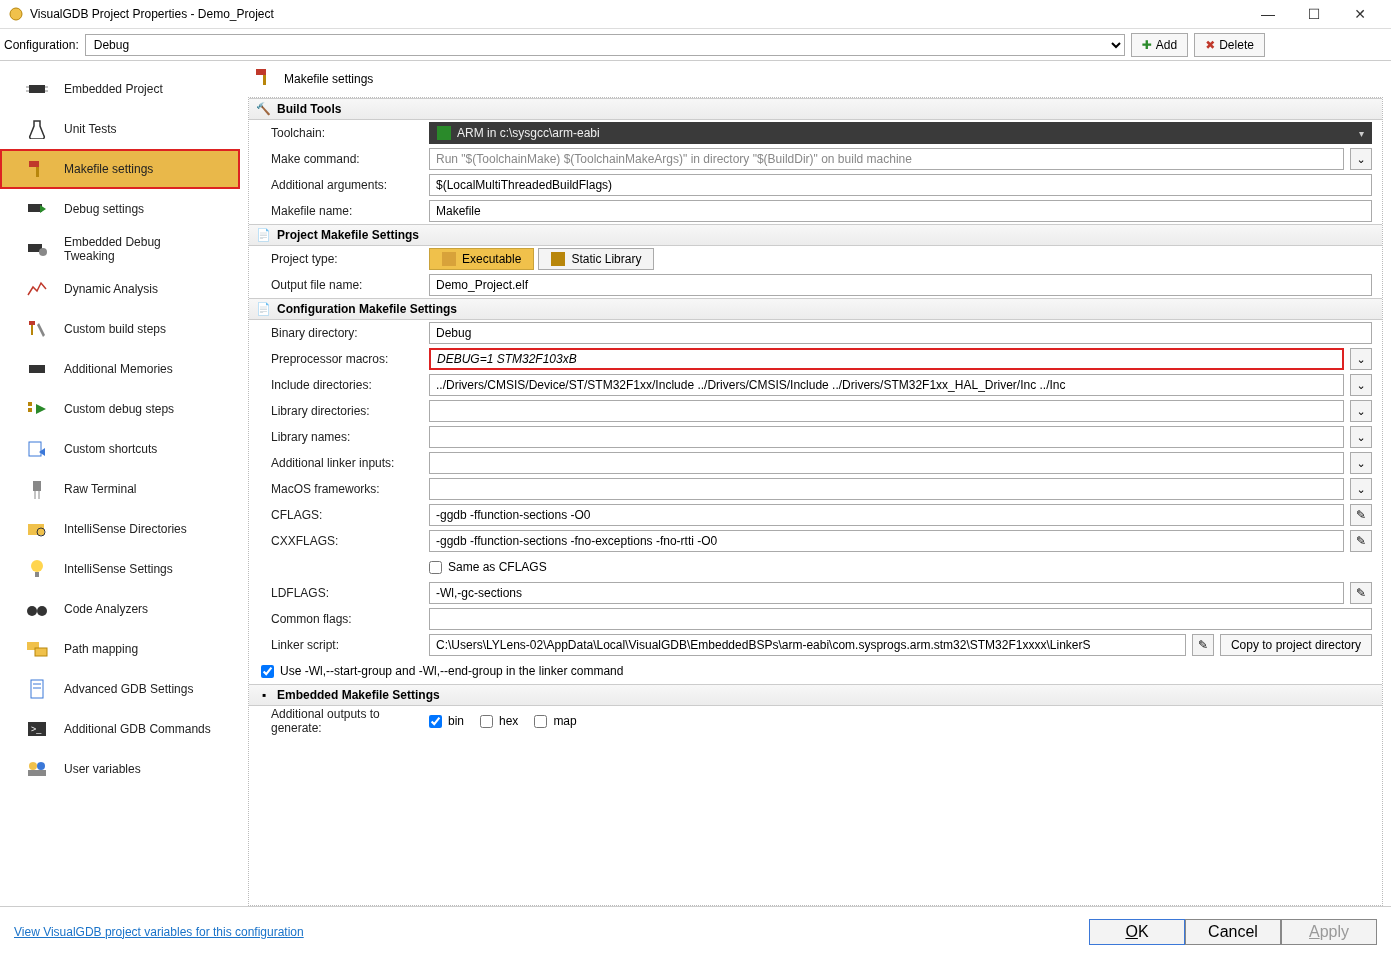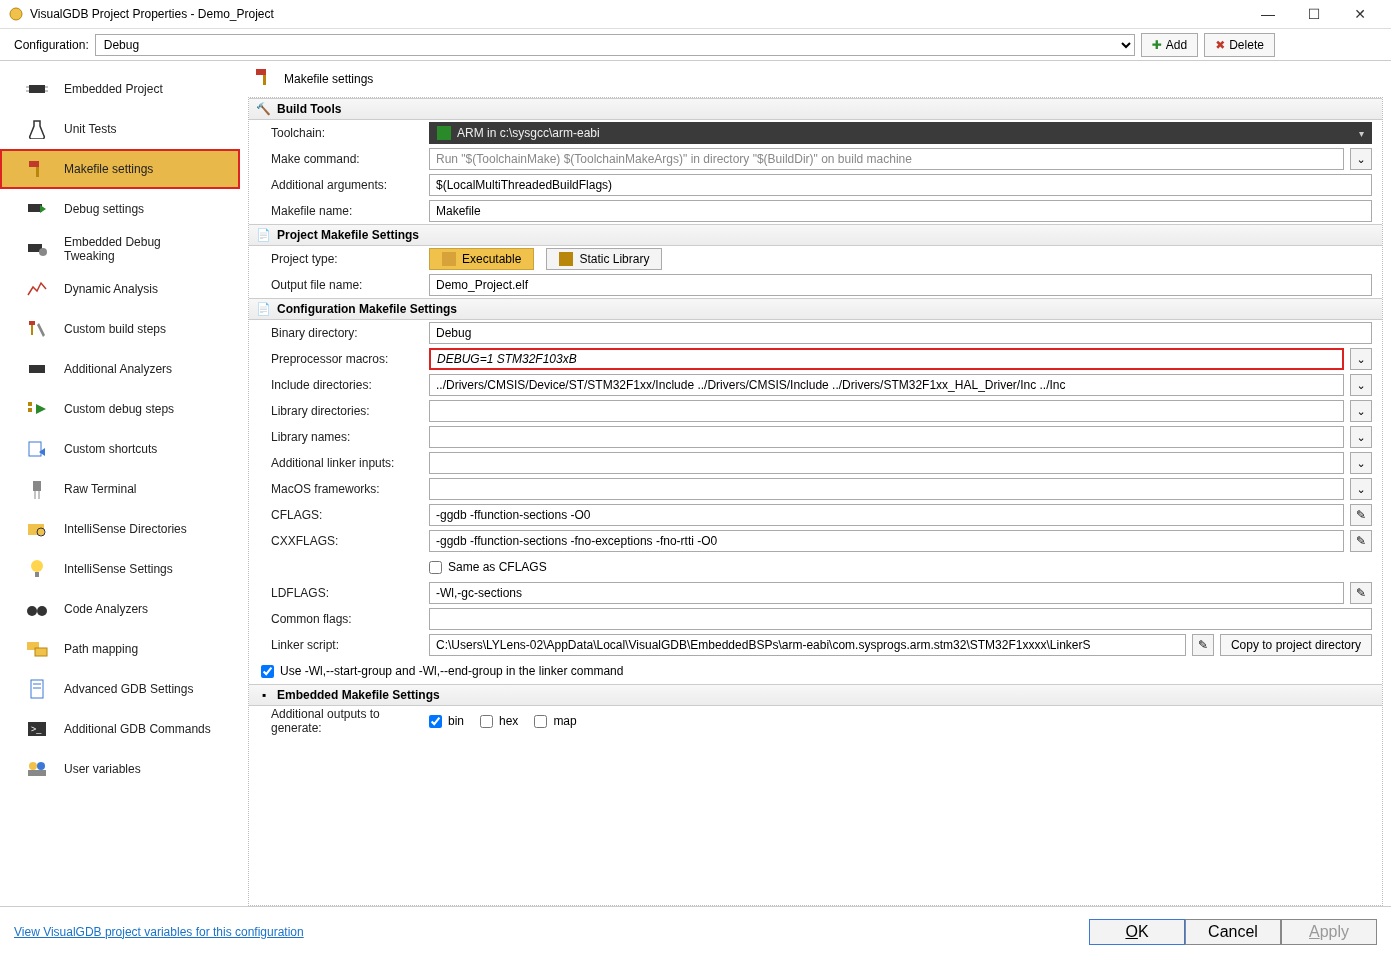--- a/index.html
+++ b/index.html
@@ -1,21 +1,21 @@
 <!DOCTYPE html>
 <html><head>
 <meta charset="utf-8">
 <style>
 * { box-sizing: border-box; margin: 0; padding: 0; }
 body { font-family: "Segoe UI", Tahoma, sans-serif; font-size: 12px; background: #fff; width: 1391px; height: 956px; overflow: hidden; display: flex; flex-direction: column; }
 .titlebar { height: 16px; display: flex; align-items: center; padding: 14px 8px; border-bottom: 1px solid #ddd; }
 .titlebar .app-icon { width: 16px; height: 16px; margin-right: 6px; }
 .titlebar .title { flex: 1; font-size: 12px; }
 .titlebar .win-btn { width: 46px; height: 30px; display: flex; align-items: center; justify-content: center; font-size: 14px; color: #333; }
-.toolbar { height: 32px; display: flex; align-items: center; padding: 0 14px; gap: 6px; border-bottom: 1px solid #ccc; }
+.toolbar { height: 32px; display: flex; align-items: center; padding: 0 4px; gap: 6px; border-bottom: 1px solid #ccc; }
 .toolbar label { font-size: 12px; }
 .toolbar select { flex: 1; max-width: 1040px; height: 22px; font-size: 12px; border: 1px solid #aaa; background: #fff; padding: 0 4px; }
 .tb-btn { height: 24px; padding: 0 10px; border: 1px solid #aaa; background: #f7f7f7; display: flex; align-items: center; gap: 4px; font-size: 12px; }
 .tb-btn.add::before { content: "✚"; color: #2a8a2a; font-size: 12px; }
 .tb-btn.del::before { content: "✖"; color: #c0392b; font-size: 12px; }
 .body { flex: 1; display: flex; overflow: hidden; }
 .sidebar { width: 240px; background: #fff; overflow-y: auto; padding: 8px 0; }
 .sb-item { display: flex; align-items: center; height: 40px; padding: 0 26px; gap: 16px; font-size: 12px; color: #222; cursor: pointer; }
 .sb-item .sb-icon { width: 22px; height: 22px; display: flex; align-items: center; justify-content: center; }
 .sb-item.selected { background: #e9b84a; }
@@ -29,21 +29,21 @@
 .row { display: flex; align-items: center; min-height: 26px; padding: 1px 0; }
 .row .lbl { width: 180px; padding-left: 22px; font-size: 12px; color: #222; }
 .row .val { flex: 1; display: flex; align-items: center; gap: 6px; padding-right: 10px; }
 input[type=text].fld, .readonly { flex: 1; height: 22px; border: 1px solid #aaa; padding: 0 6px; font-size: 12px; background: #fff; }
 .readonly { color: #888; display: flex; align-items: center; }
 .dropdown-dark { flex: 1; height: 22px; background: #3a3a3a; color: #eee; display: flex; align-items: center; padding: 0 8px; font-size: 12px; gap: 6px; }
 .dropdown-dark .di { width: 14px; height: 14px; }
 .dropdown-dark .caret { margin-left: auto; font-size: 10px; color: #ccc; }
 .chev-btn { width: 22px; height: 22px; border: 1px solid #aaa; background: #f4f4f4; display: flex; align-items: center; justify-content: center; font-size: 11px; }
 .pencil-btn { width: 22px; height: 22px; border: 1px solid #aaa; background: #f4f4f4; display: flex; align-items: center; justify-content: center; }
-.toggle-group { display: flex; gap: 12px; text-align: right; }
+.toggle-group { display: flex; gap: 4px; text-align: right; }
 .toggle-btn { height: 22px; padding: 0 12px; border: 1px solid #c9a23b; background: #f4f4f4; display: flex; align-items: center; gap: 6px; font-size: 12px; }
 .toggle-btn.active { background: #f0c14b; }
 .toggle-btn .ti { width: 14px; height: 14px; background: #d8a23a; }
 .toggle-btn.inactive { border-color: #aaa; }
 .linklike { color: #1a73c9; cursor: pointer; }
 .link-underline { text-decoration: underline; }
 .checkbox-row { display: flex; align-items: center; gap: 6px; font-size: 12px; padding-left: 0; }
 .checkbox-row input { width: 13px; height: 13px; }
 .footer { height: 50px; border-top: 1px solid #ccc; display: flex; align-items: center; padding: 0 14px; background: #fff; }
 .footer .flink { flex: 1; }
@@ -143,21 +143,21 @@
           </svg>
         </span>
         <span>Custom build steps</span>
       </div>
     <div class="sb-item">
         <span class="sb-icon">
           <svg width="22" height="14" viewBox="0 0 22 14">
             <rect x="3" y="3" width="16" height="8" fill="#333"></rect>
           </svg>
         </span>
-        <span>Additional Analyzers</span>
+        <span>Additional Memories</span>
       </div>
     <div class="sb-item">
         <span class="sb-icon">
           <svg width="22" height="18" viewBox="0 0 22 18">
             <rect x="2" y="2" width="4" height="4" fill="#b8860b"></rect>
             <rect x="2" y="8" width="4" height="4" fill="#b8860b"></rect>
             <polygon points="10,4 20,9 10,14" fill="#2a8a2a"></polygon>
           </svg>
         </span>
         <span>Custom debug steps</span>

